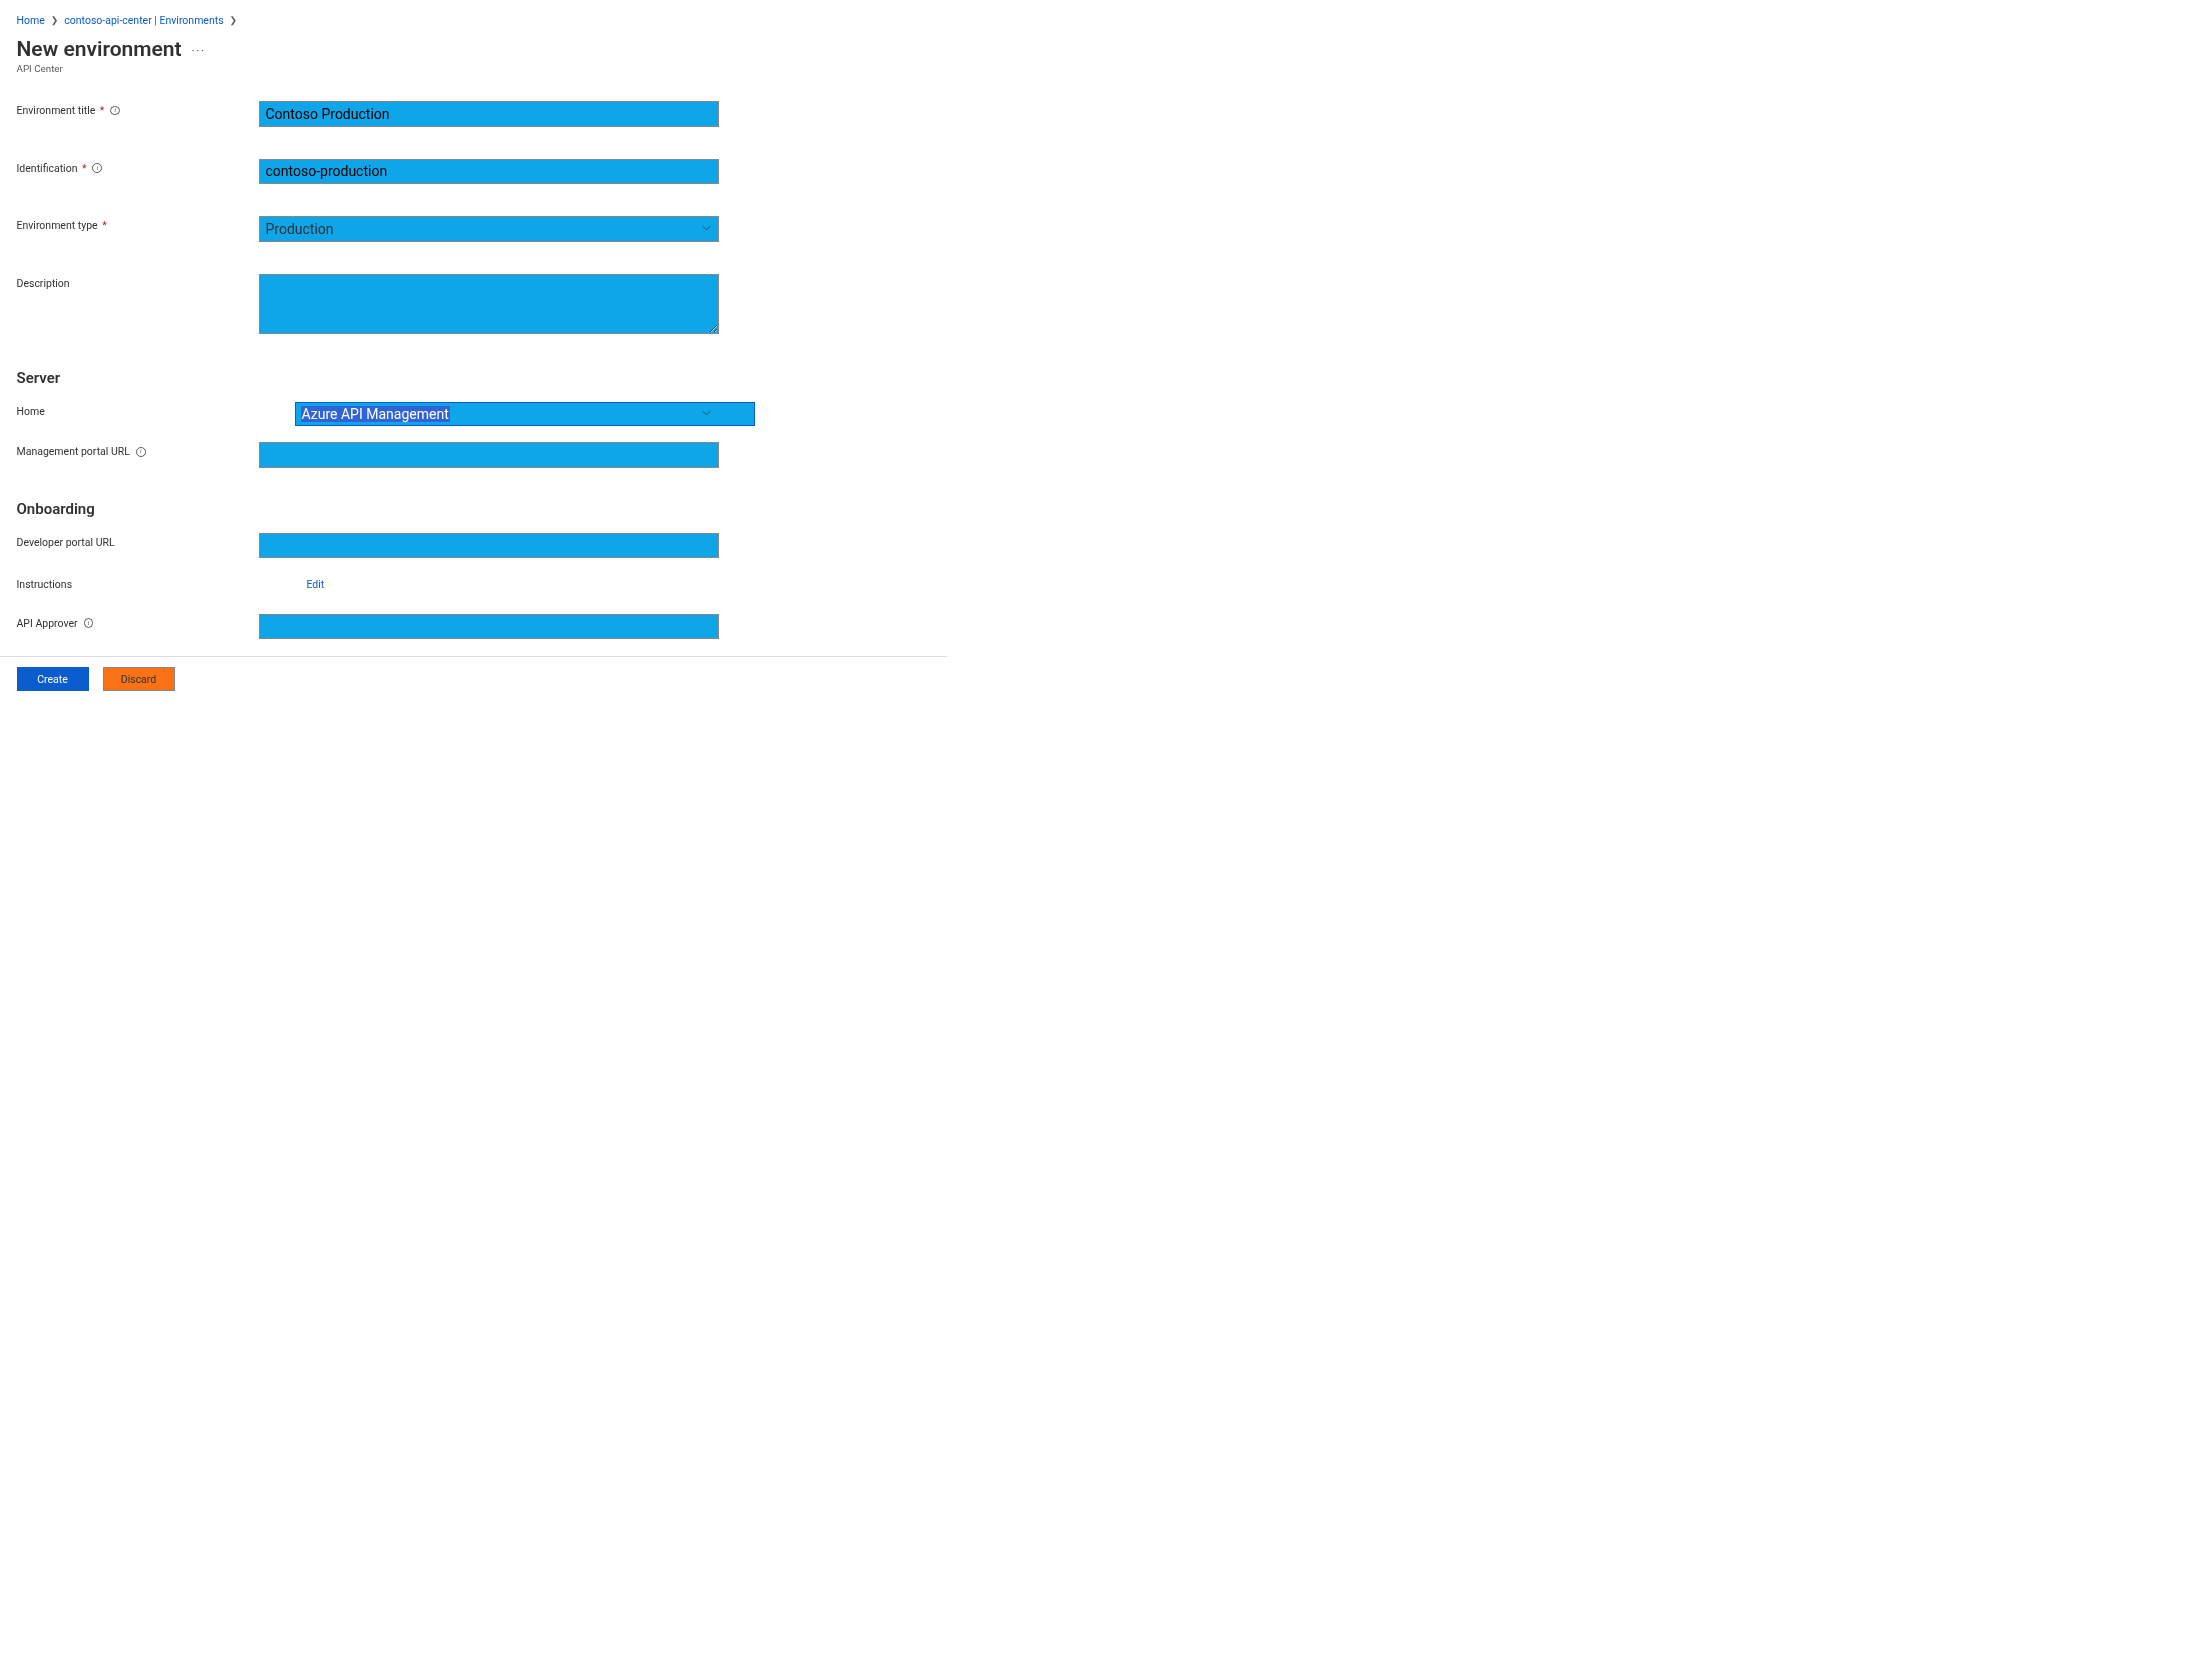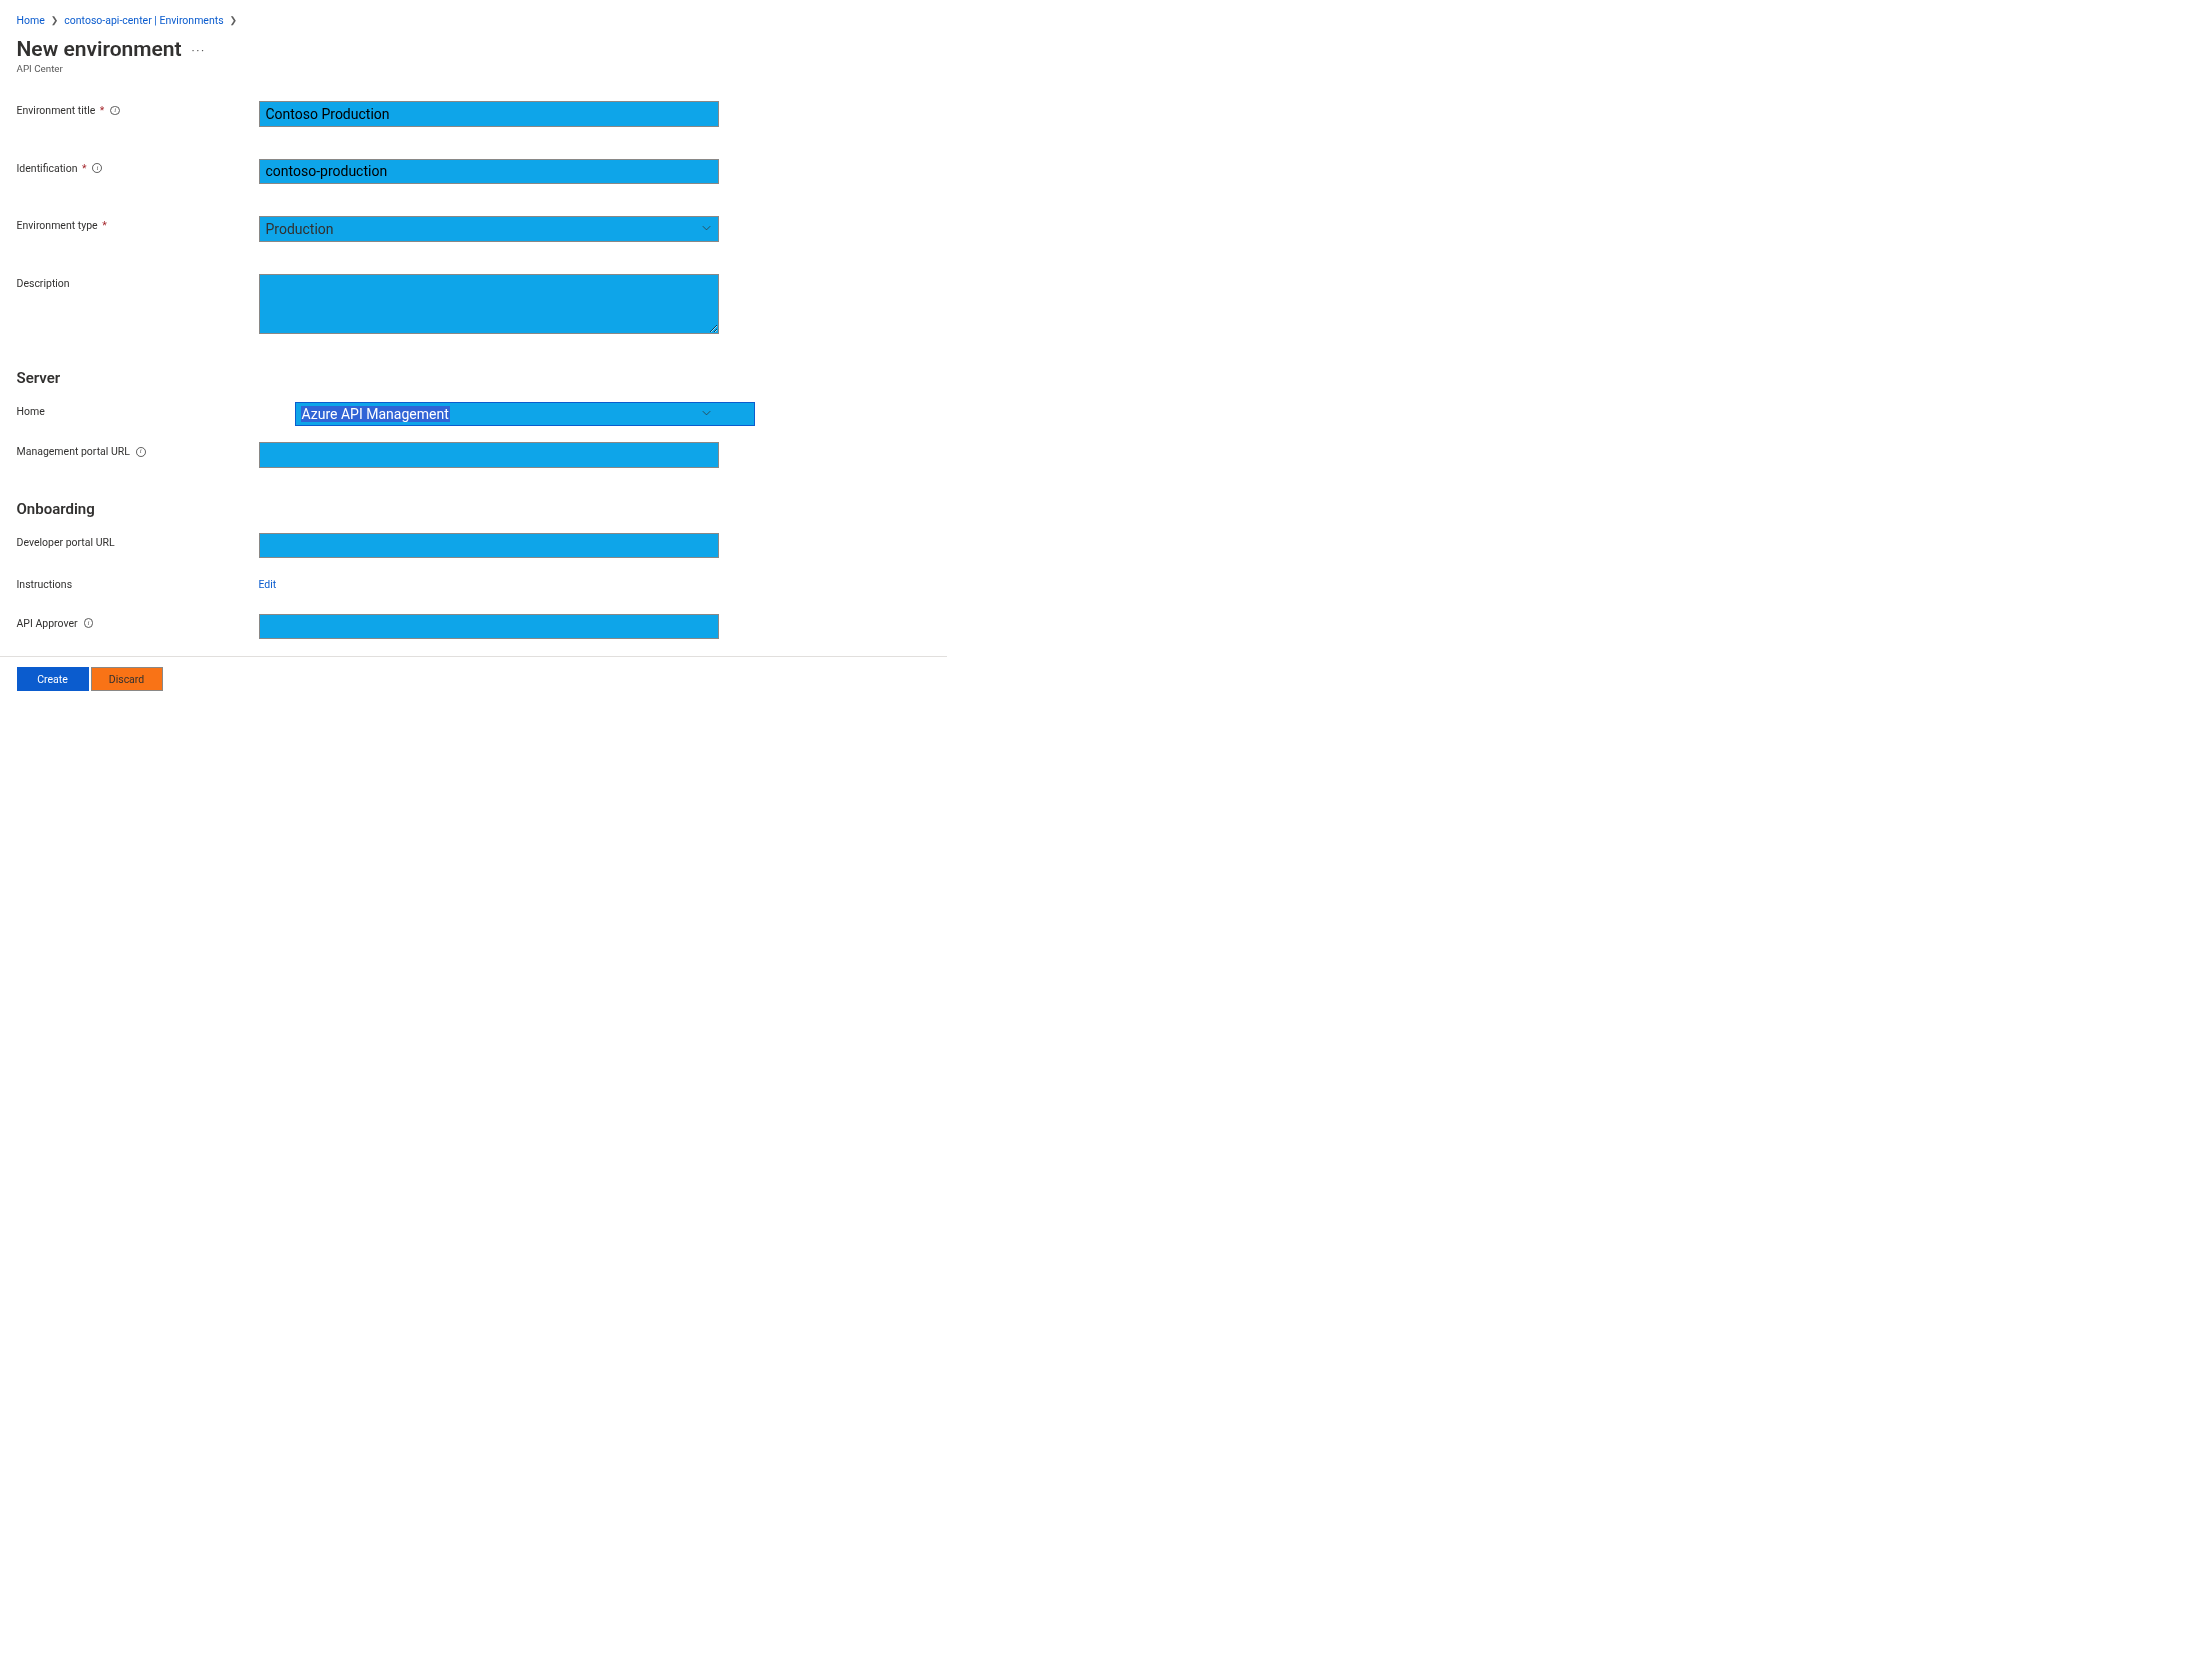--- a/index.html
+++ b/index.html
@@ -62,21 +62,21 @@
   }
 
   
   .form { margin-top: 27px; }
   .form-row {
     display: flex;
     align-items: flex-start;
     margin-bottom: 32px;
   }
   .form-row.small-gap { margin-bottom: 16.5px; }
-  .form-row.med-gap { margin-bottom: 22.6px; }
+  .form-row.med-gap { margin-bottom: 22.6px; gap: 48px; }
   .label-col {
     width: 242px;
     flex-shrink: 0;
     display: flex;
     align-items: center;
     gap: 3px;
     font-size: 10.5px;
     color: #323130;
     padding-top: 3px;
   }
@@ -150,21 +150,21 @@
     cursor: pointer;
     font-size: 10.5px;
   }
 
   
   .footer-bar {
     border-top: 0.8px solid #e1dfdd;
     margin-top: 7.5px;
     padding: 10.5px 16.5px 13.5px 16.5px;
     display: flex;
-    gap: 2px;
+    gap: 14px;
     position: relative;
     left: -16.5px;
     width: calc(100% + 33px);
     align-items: center;
   }
   .btn {
     font-size: 10.5px;
     padding: 4.5px 15px;
     min-width: 72px;
     border: 0.8px solid transparent;

